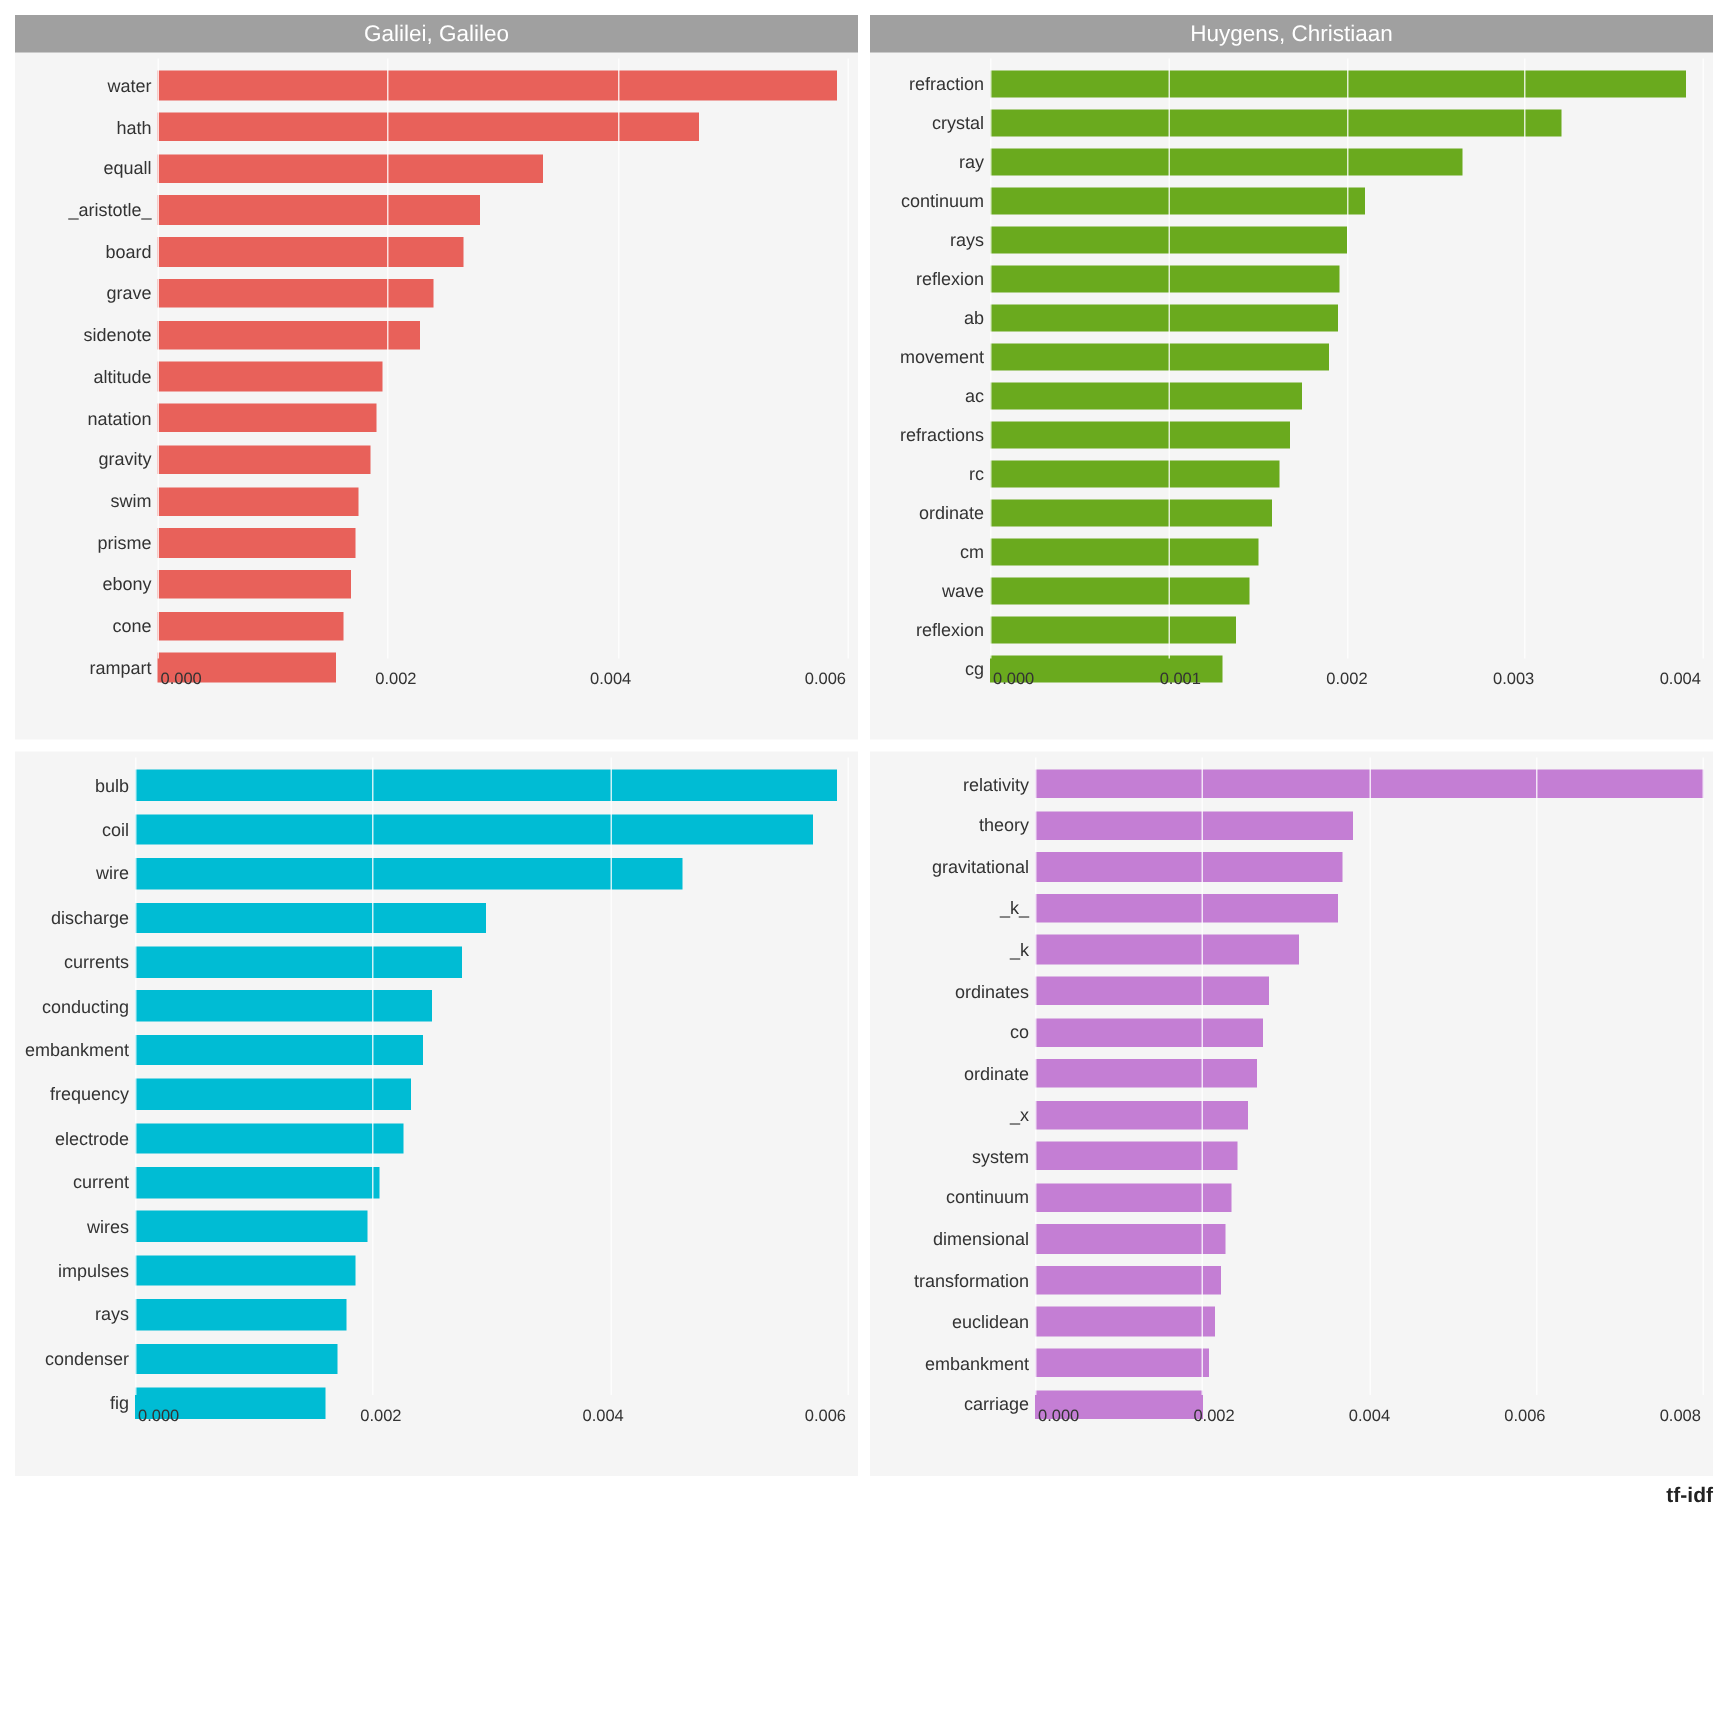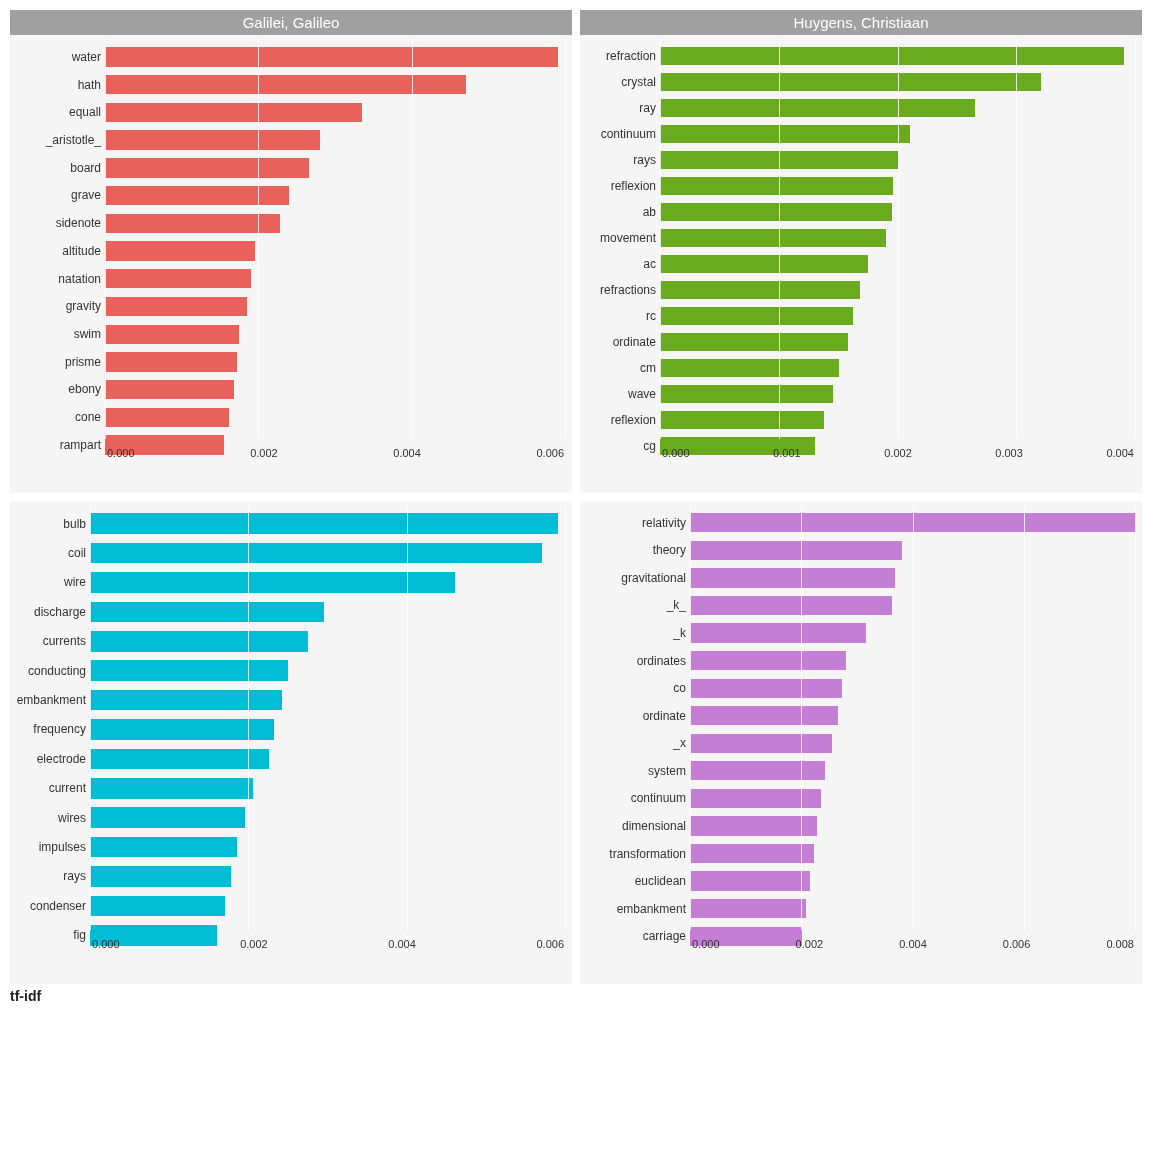--- a/index.html
+++ b/index.html
@@ -98,21 +98,21 @@
       bottom: 24px;
       display: flex;
       justify-content: space-between;
     }
     .grid-line {
       width: 1px;
       background: rgba(255,255,255,0.8);
       height: 100%;
     }
     .x-label-bottom {
-      text-align: left;
+      text-align: right;
       font-size: 14px;
       font-weight: bold;
       margin-top: 4px;
       color: #222;
     }
     .y-labels-wide {
       min-width: 95px;
     }
     .y-labels-einstein {
       min-width: 110px;

